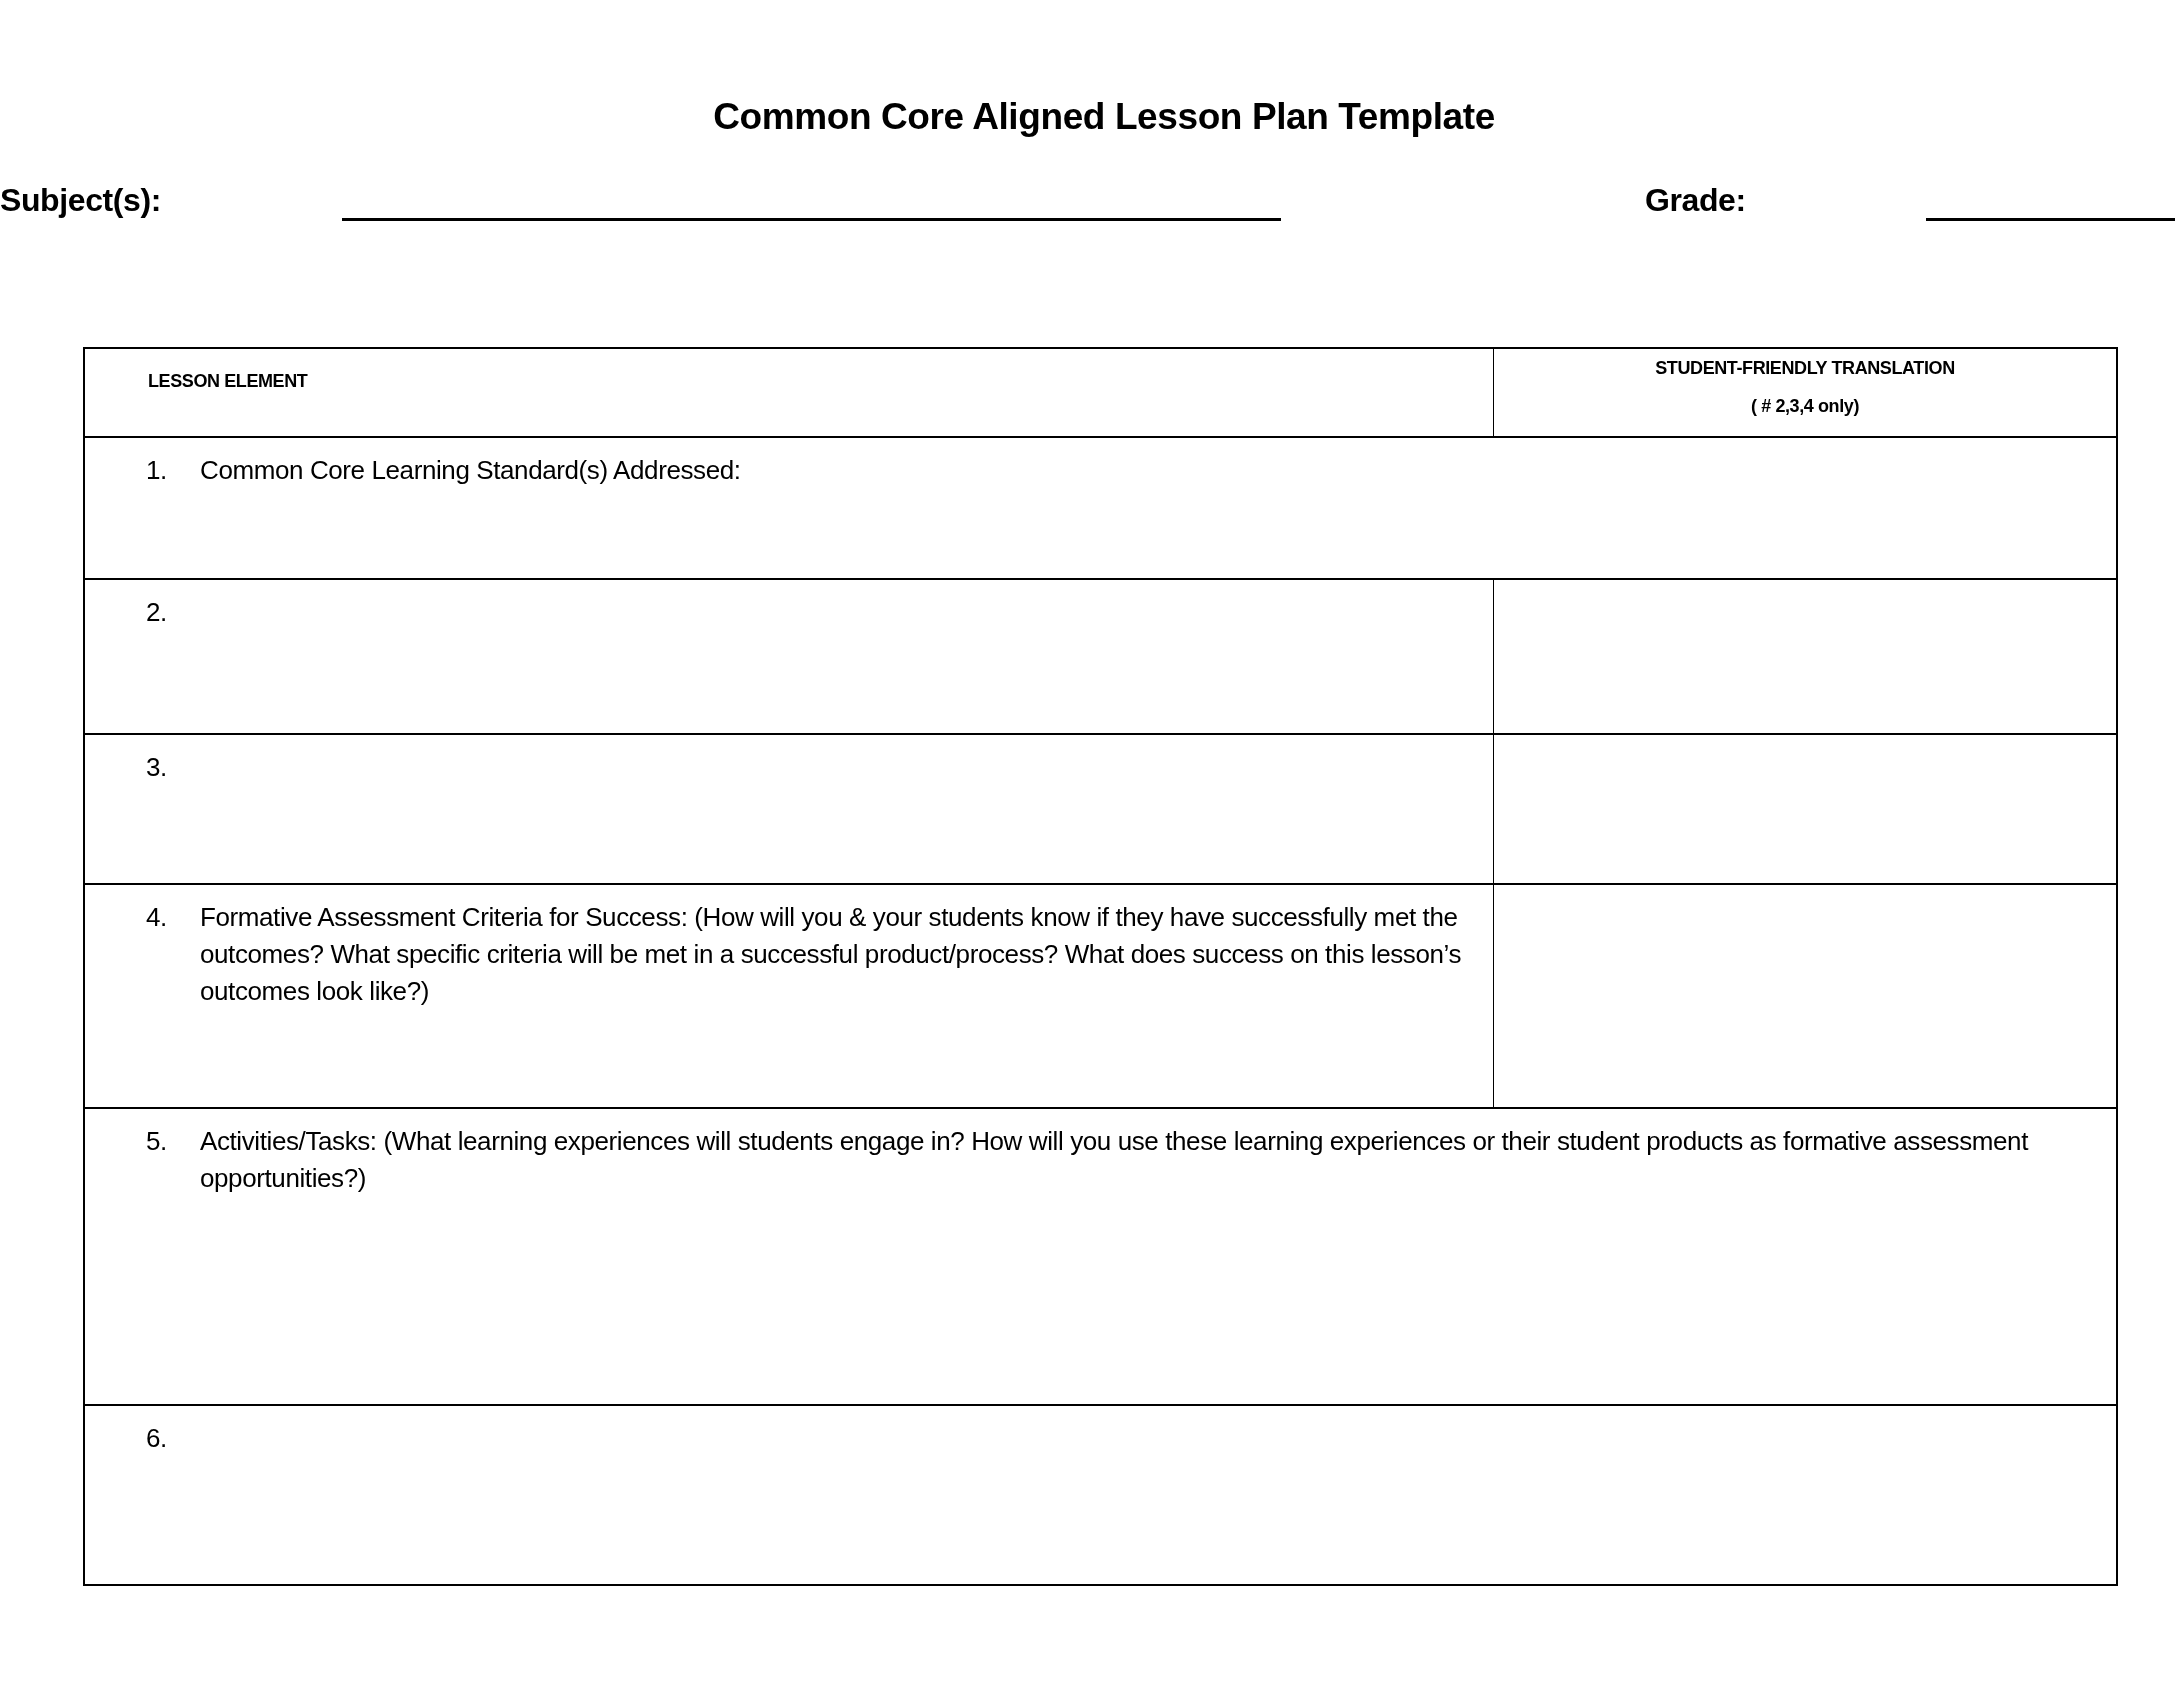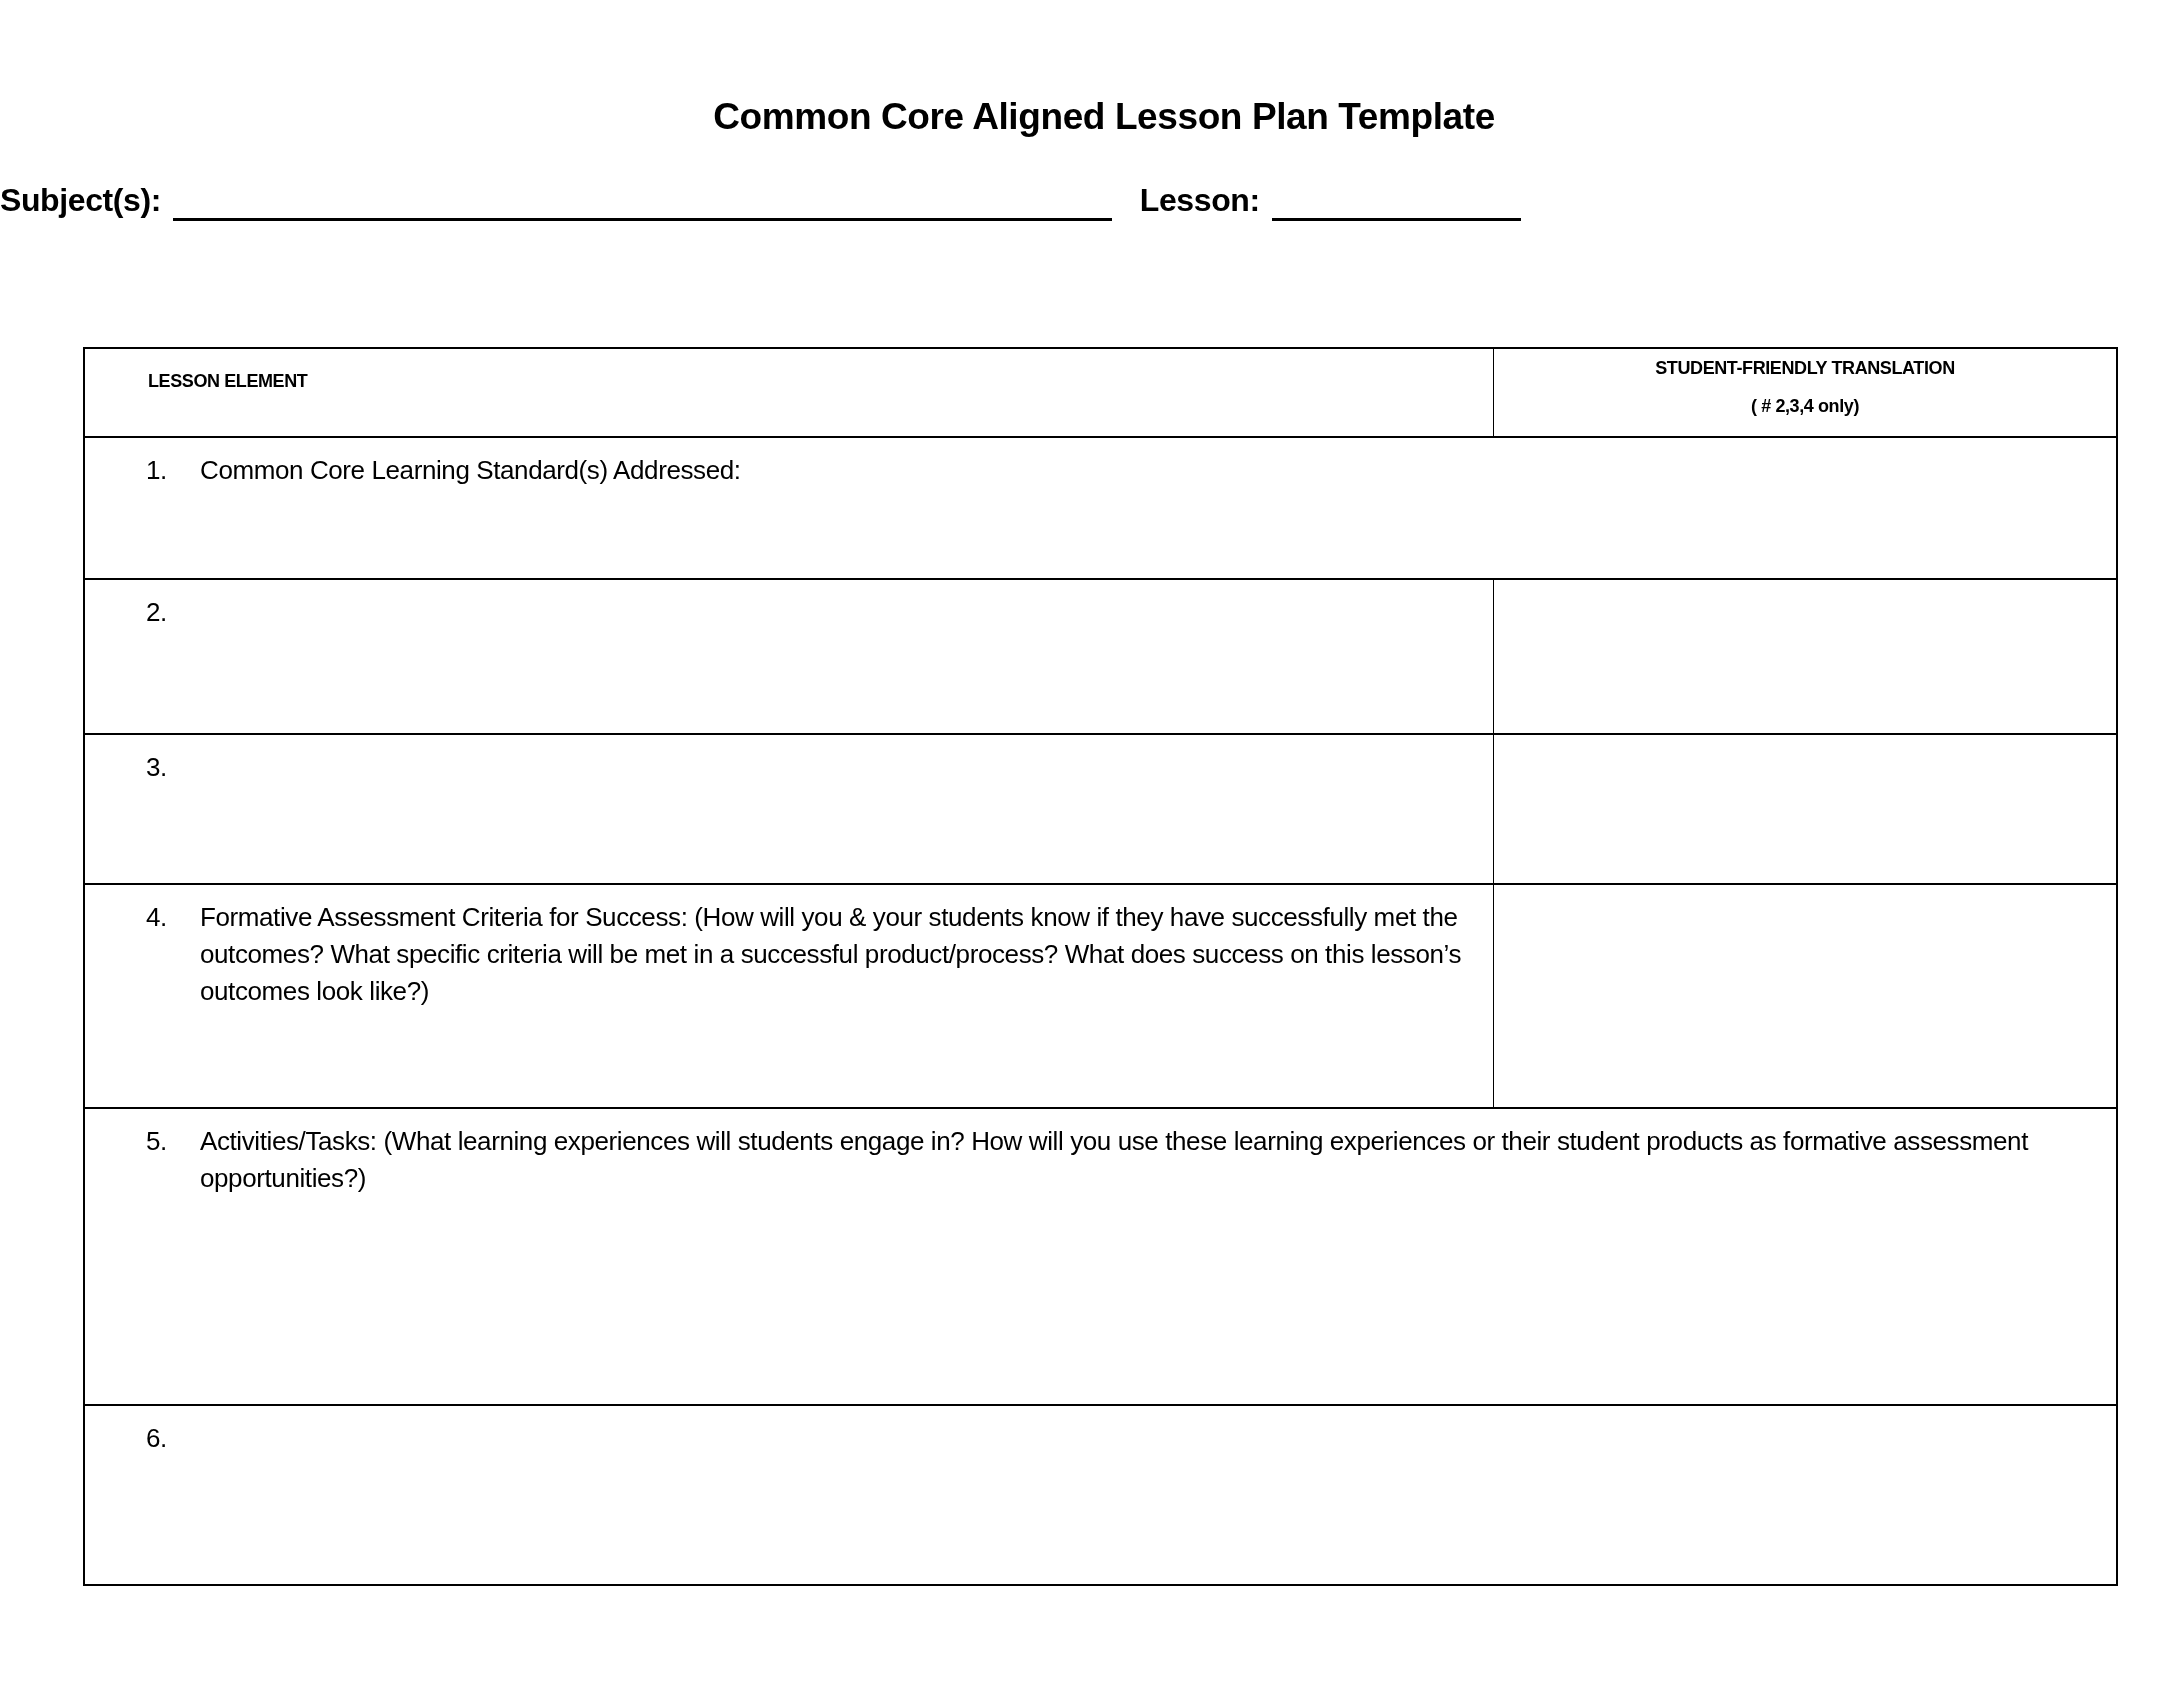--- a/index.html
+++ b/index.html
@@ -12,21 +12,21 @@
     font-family:"Liberation Sans", sans-serif;
   }
   .title {
     position:absolute; top:96px; left:12px; width:100%;
     text-align:center;
     font-size:37px; font-weight:bold;
     letter-spacing:-0.4px;
   }
   .form-line {
     position:absolute; left:0; width:100%;
-    display:flex; justify-content:flex-start; align-items:flex-end;
+    display:flex; justify-content:space-between; align-items:flex-end;
     font-size:32px; font-weight:bold;
     letter-spacing:-0.4px;
   }
   .form-line-1 { top:182px; }
   .form-line-2 { top:266px; }
   .form-label { white-space:nowrap; padding-bottom:5.2px; }
   .blank {
     display:inline-block;
     border-bottom:3.5px solid #000;
     height:38px;
@@ -84,21 +84,21 @@
 <body>
 
 <div class="page">
 
   <div class="title">Common Core Aligned Lesson Plan Template</div>
 
   <div class="form-line form-line-1">
     <span class="form-label">Subject(s):</span>
     <span class="blank blank-subject"></span>
     <span class="gap"></span>
-    <span class="form-label">Lesson:</span>
+    <span class="form-label">Grade:</span>
     <span class="blank blank-grade"></span>
   </div>
 
 
   <div class="lesson-table">
 
     <div class="t-row header-row">
       <div class="cell-left">LESSON ELEMENT</div>
       <div class="cell-right">
         <div>STUDENT-FRIENDLY TRANSLATION</div>

